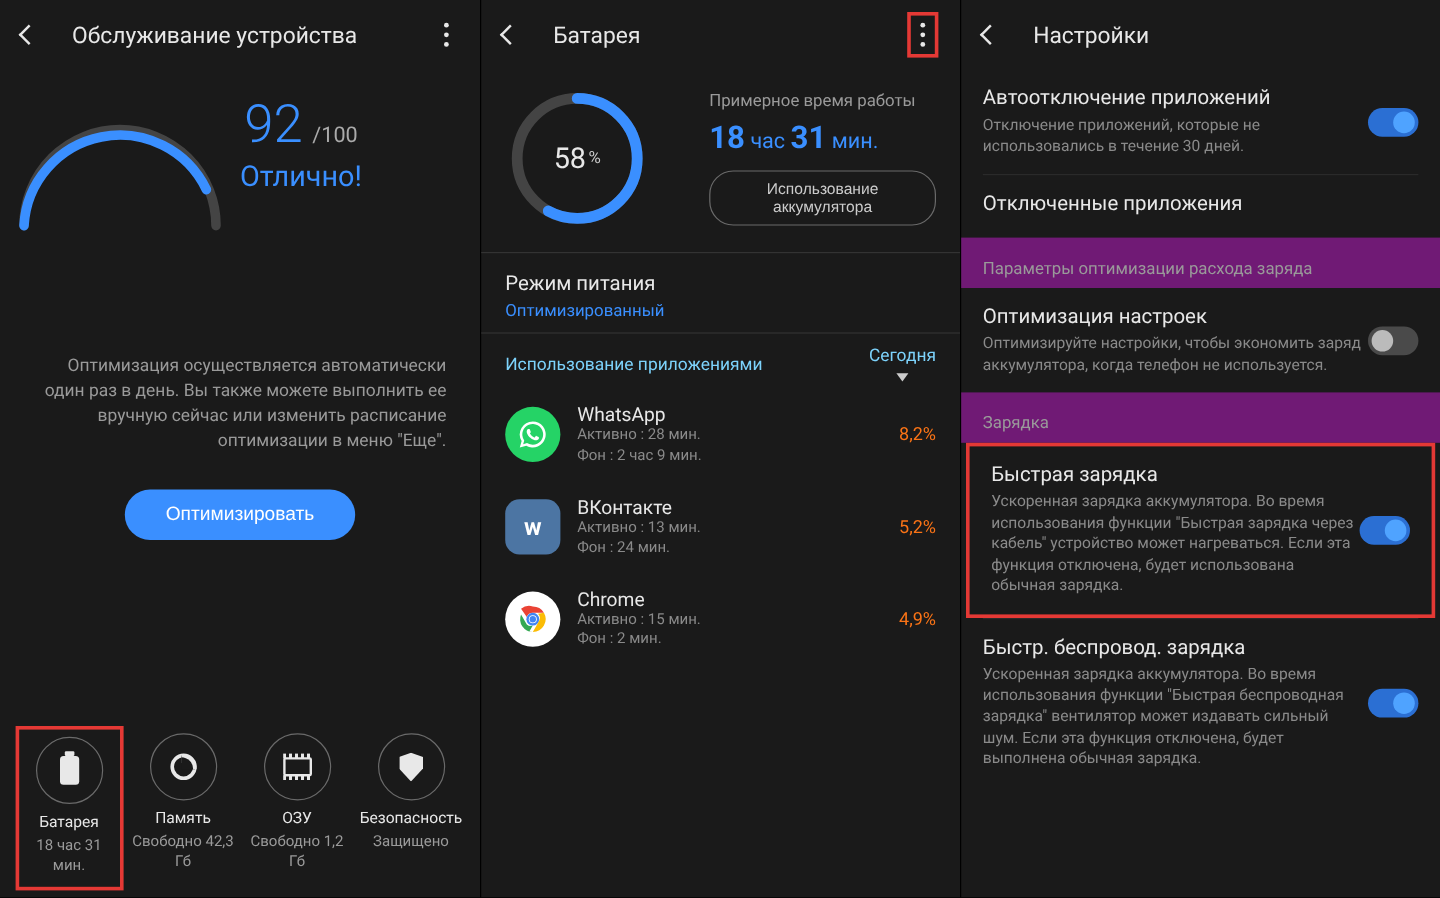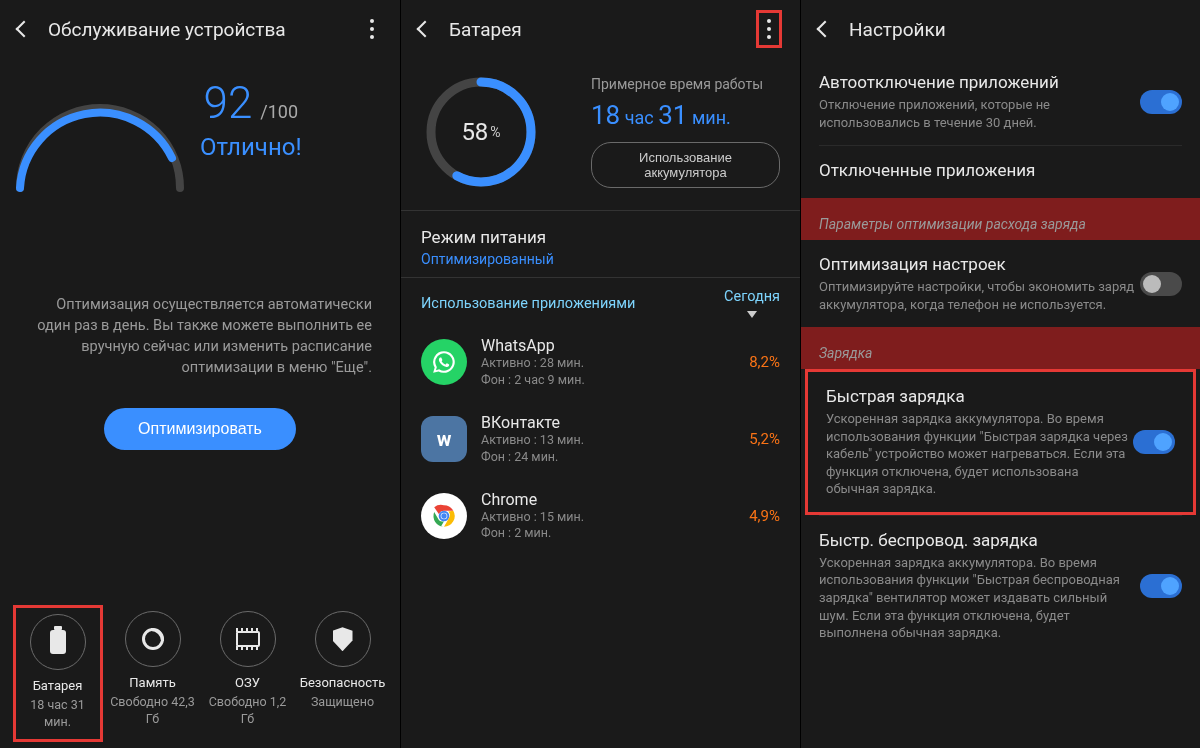--- a/index.html
+++ b/index.html
@@ -20,21 +20,21 @@
     display: flex;
     flex-direction: column;
   }
   .panel + .panel { border-left: 1px solid #000; }
 
   .topbar {
     height: 58px;
     display: flex;
     align-items: center;
     padding: 0 18px;
-    gap: 18px;
+    gap: 30px;
   }
   .back-arrow {
     width: 12px; height: 12px;
     border-left: 2px solid #e8e8e8;
     border-bottom: 2px solid #e8e8e8;
     transform: rotate(45deg);
   }
   .topbar-title { font-size: 19px; font-weight: 400; flex: 1; }
   .more-dots {
     width: 20px; height: 28px;
@@ -102,21 +102,21 @@
   .ring { position: relative; width: 120px; height: 120px; }
   .ring svg { width: 120px; height: 120px; transform: rotate(-90deg); }
   .ring-text {
     position: absolute; inset: 0; display: flex; align-items: center; justify-content: center;
     font-size: 24px; color: #e8e8e8;
   }
   .ring-text small { font-size: 14px; margin-left:2px; color:#ccc; }
   .p2-info { flex:1;margin-left:30px; }
   .p2-est-label { color: #9a9a9a; font-size: 14px; margin-bottom: 8px; }
   .p2-est { color:#3a8fff; font-size: 18px; margin-bottom: 12px; }
-  .p2-est b { font-size: 26px; font-weight: 400; }
+  .p2-est b { font-size: 26px; font-weight: 700; }
   .usage-btn {
     border:1px solid #6a6a6a; border-radius: 20px;
     padding: 7px 14px; color: #ccc; font-size: 13px; background: transparent;
   }
   .divider { height:1px; background:#333; margin: 0 0 0 0; }
   .section { padding: 16px 20px 10px; }
   .sec-title { font-size: 17px; margin-bottom: 4px; }
   .sec-sub { color:#3a8fff; font-size: 14px; }
   .usage-row {
     display:flex; justify-content: space-between; align-items:center;
@@ -154,22 +154,21 @@
   .toggle.on { background:#2b6fd3; }
   .toggle.off { background:#4a4a4a; }
   .toggle::after {
     content:""; position:absolute; width:18px; height:18px; border-radius:50%;
     background:#fff; top:3px;
   }
   .toggle.on::after { right:3px; background:#4fa3ff; }
   .toggle.off::after { left:3px; background:#bbb; }
   .group-header {
     color:#9a9a9a; font-size:14px; padding: 18px 18px 8px;
-    background:#7f1d1d;
-    font-style:italic;
+    background:#701a75;
   }
   .thin-div { height:1px; background:#2a2a2a; margin:0 18px; }
   .hl-red { border:3px solid #e53935; margin:0 4px; }
 
   
   .i-battery { width:16px; height:24px; background:#e8e8e8; border-radius:3px; position:relative; }
   .i-battery::before { content:""; position:absolute; top:-4px; left:4px; width:8px; height:4px; background:#e8e8e8; border-radius:1px; }
   .i-pie { width:22px; height:22px; border-radius:50%; border:3px solid #e8e8e8; position:relative; }
   .i-pie::after { content:""; position:absolute; width:10px; height:10px; border-top:3px solid #e8e8e8; border-right:3px solid #e8e8e8; top:-3px; right:-3px; border-top-right-radius:14px; background:#1a1a1a; }
   .i-ram { width:24px; height:16px; border:2px solid #e8e8e8; border-radius:2px; position:relative; }

